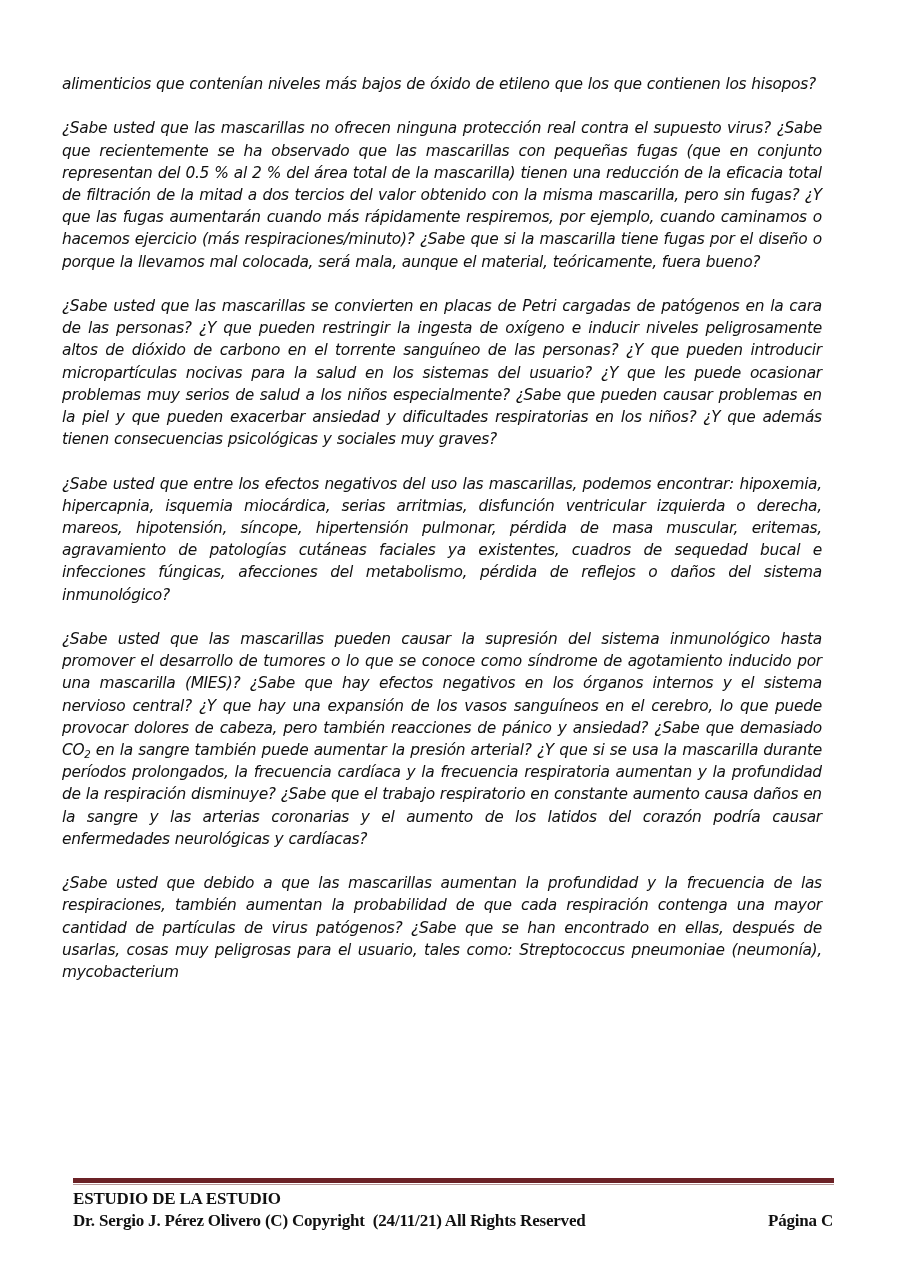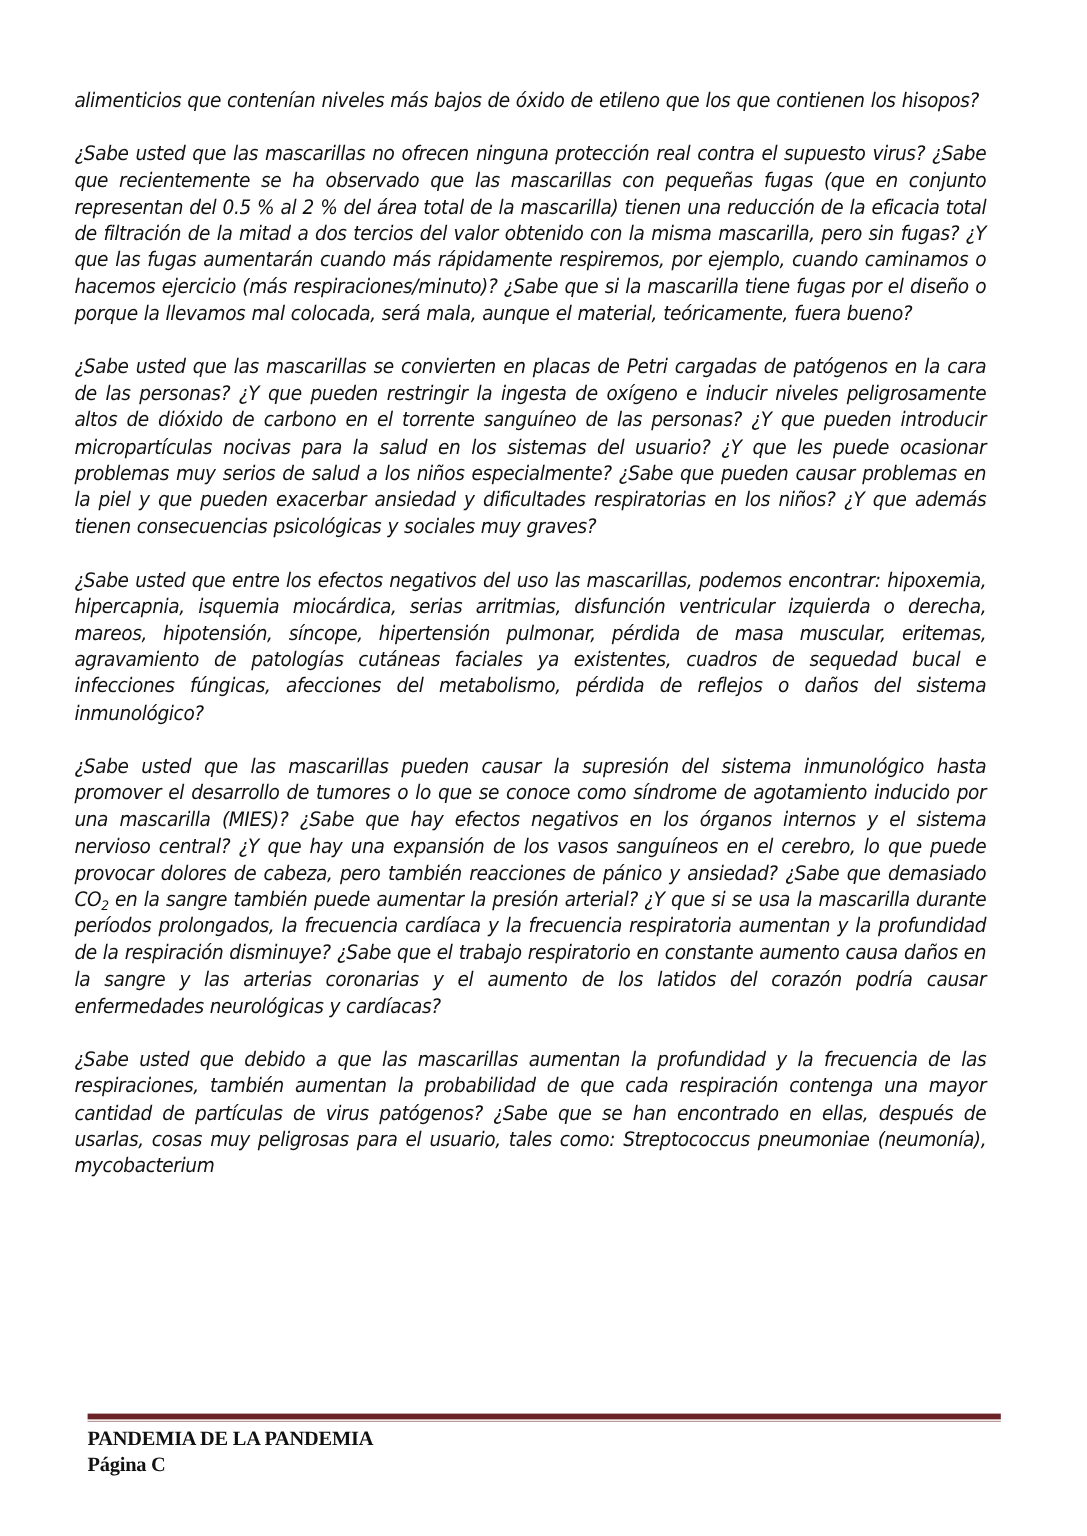--- a/index.html
+++ b/index.html
@@ -41,17 +41,18 @@
   <p class="para">¿Sabe usted que debido a que las mascarillas aumentan la profundidad y la frecuencia de las respiraciones, también aumentan la probabilidad de que cada respiración contenga una mayor cantidad de partículas de virus patógenos? ¿Sabe que se han encontrado en ellas, después de usarlas, cosas muy peligrosas para el usuario, tales como: Streptococcus  pneumoniae  (neumonía), mycobacterium</p>
 </div>
 
 <div class="footer-rule">
   <div class="rule-thick"></div>
   <div class="rule-gap"></div>
   <div class="rule-thin"></div>
 </div>
 
 <div class="footer">
-  <div class="footer-title">PANDEMIA DE LA PANDEMIA</div>
+  <div class="footer-title">ESTUDIO DE LA ESTUDIO</div>
   <div class="footer-line">
+    <span style="white-space: pre;">Dr. Sergio J. Pérez Olivero (C) Copyright  (24/11/21) All Rights Reserved</span>
     <span>Página C</span>
   </div>
 </div>
 
 </body></html>

